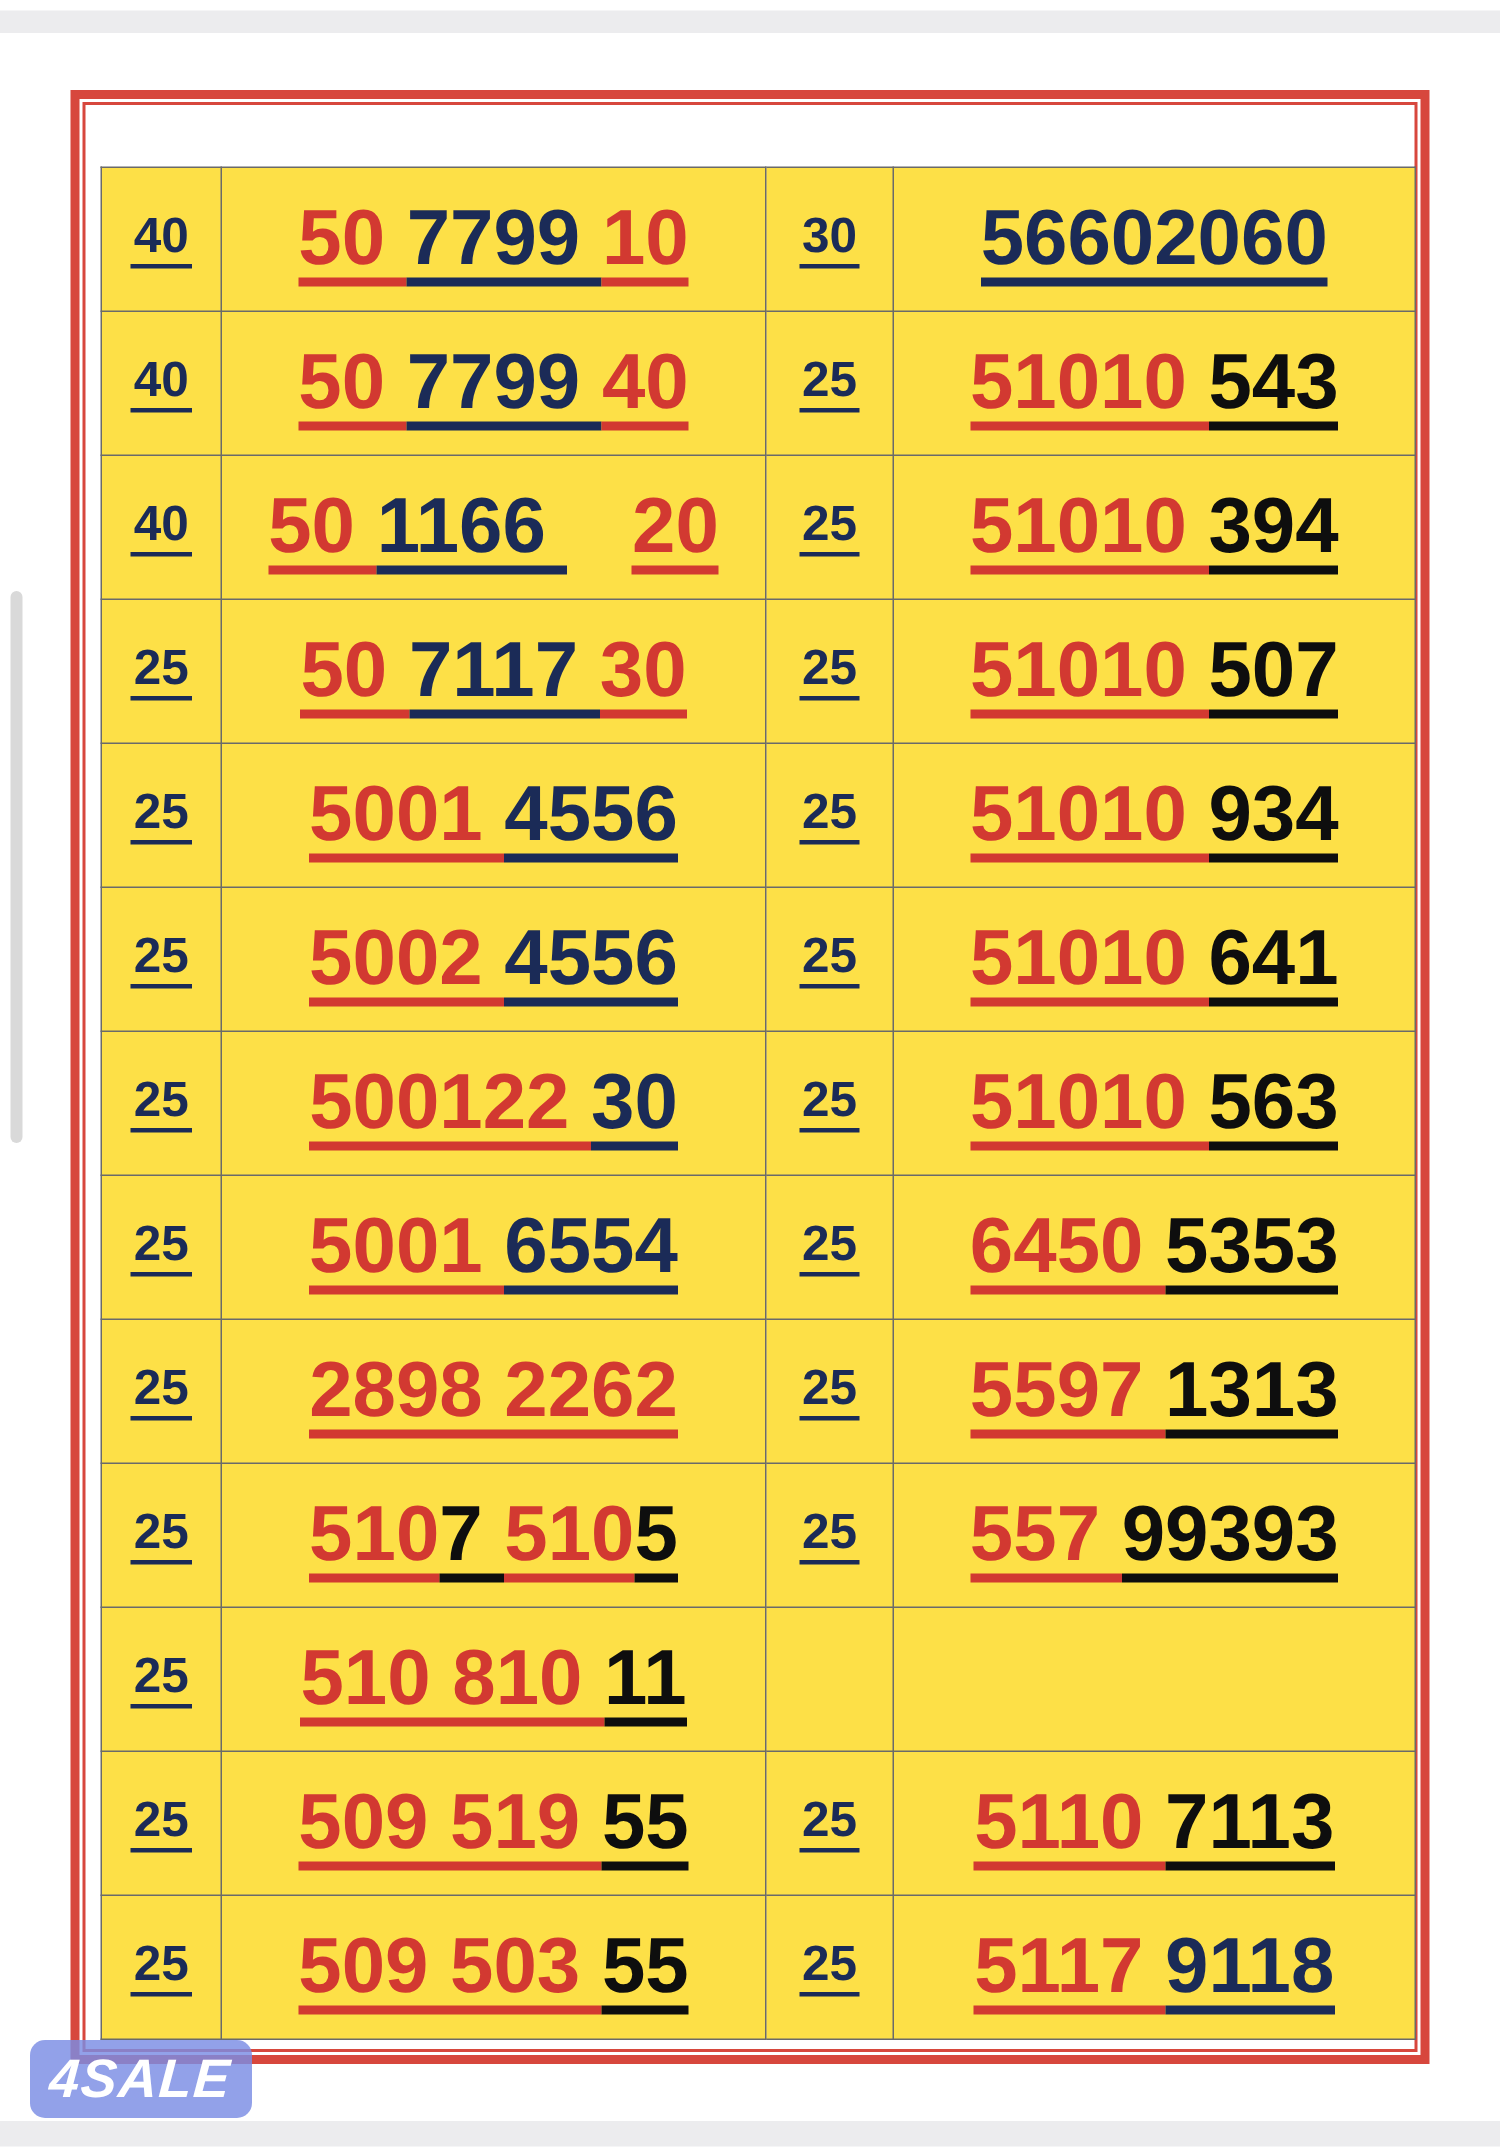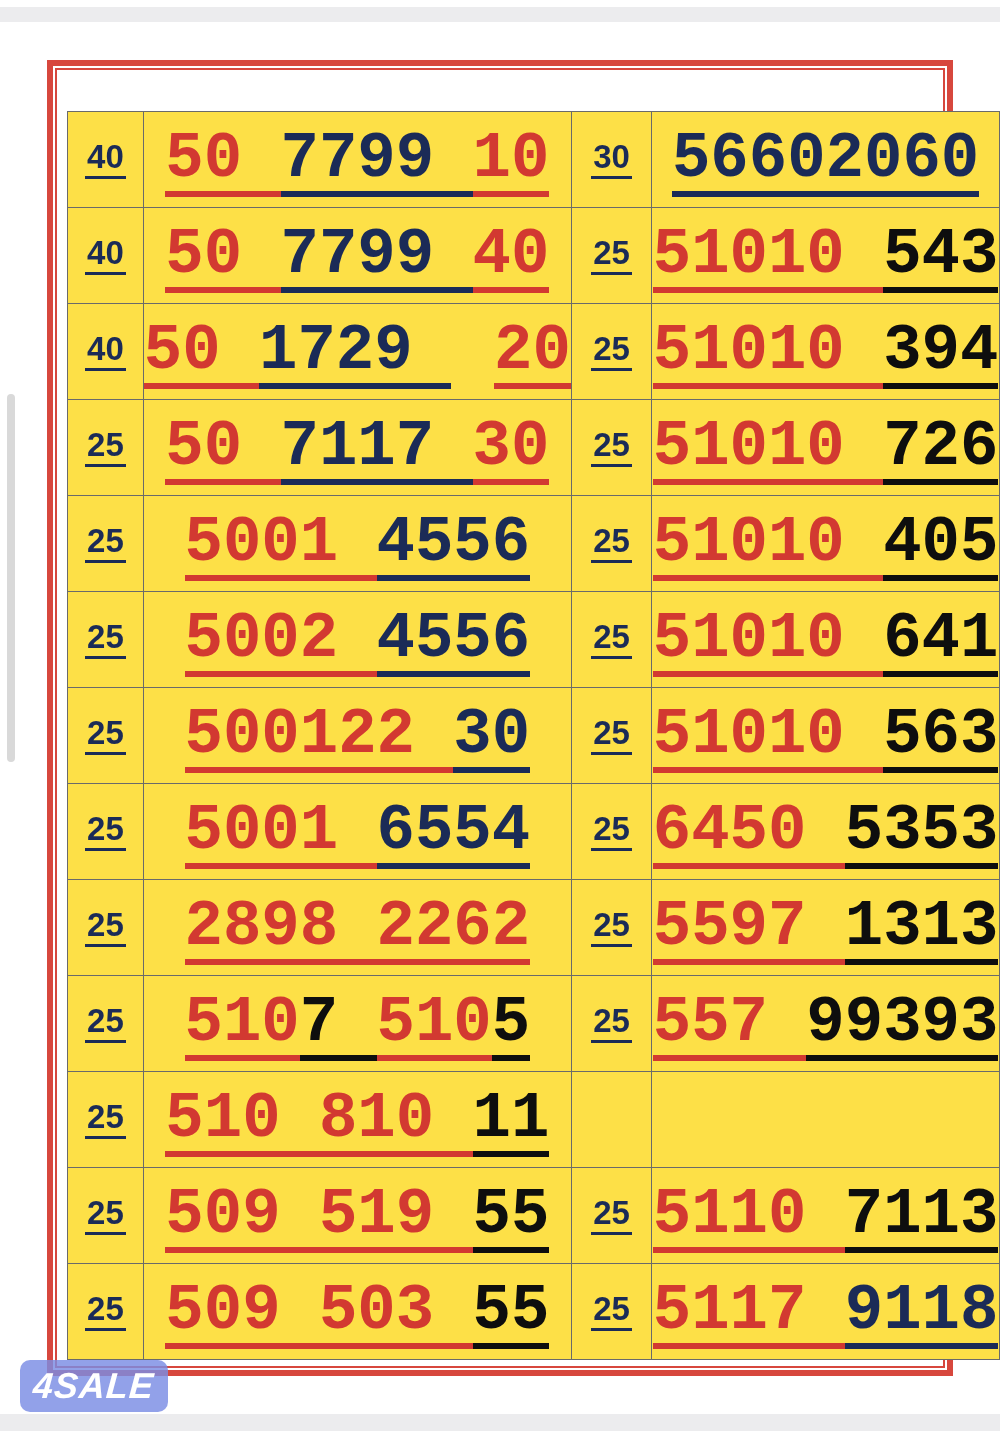--- a/index.html
+++ b/index.html
@@ -31,21 +31,21 @@
   table.listings td{
     border:1px solid #6a6a6a;height:95px;text-align:center;vertical-align:middle;
     padding:0;background:#fde047;
   }
   .price{
     display:inline-block;font:700 33px "Liberation Sans",sans-serif;
     color:var(--navy,#1b2b57);line-height:1.02;
     border-bottom:3px solid currentColor;padding:0 2px 3px;
   }
   .num-cell{
-    font-family:Liberation Mono, monospace;font-weight:700;font-size:64px;
+    font-family:Liberation Sans, sans-serif;font-weight:700;font-size:52px;
     letter-spacing:0;white-space:nowrap;
   }
   .seg{
     display:inline-block;white-space:pre;line-height:1;
     border-bottom:6px solid currentColor;
   }
   .watermark{
     position:absolute;left:20px;top:1360px;width:148px;height:52px;
     background:rgba(122,140,228,0.82);border-radius:10px;
     display:flex;align-items:center;justify-content:center;z-index:5;
@@ -79,35 +79,35 @@
         <td class="num-cell"><span class="seg" style="color: rgb(27, 43, 87);">56602060</span></td>
       </tr>
       <tr>
         <td><span class="price">40</span></td>
         <td class="num-cell"><span class="seg" style="color: rgb(210, 57, 49);">50 </span><span class="seg" style="color: rgb(27, 43, 87);">7799 </span><span class="seg" style="color: rgb(210, 57, 49);">40</span></td>
         <td><span class="price">25</span></td>
         <td class="num-cell"><span class="seg" style="color: rgb(210, 57, 49);">51010 </span><span class="seg" style="color: rgb(14, 14, 14); text-align: right;">543</span></td>
       </tr>
       <tr>
         <td><span class="price">40</span></td>
-        <td class="num-cell"><span class="seg" style="color: rgb(210, 57, 49);">50 </span><span class="seg" style="color: rgb(27, 43, 87);">1729 </span><span class="seg" style="color: rgb(210, 57, 49); margin-left: 43px;">20</span></td>
+        <td class="num-cell"><span class="seg" style="color: rgb(210, 57, 49);">50 </span><span class="seg" style="color: rgb(27, 43, 87);">1166 </span><span class="seg" style="color: rgb(210, 57, 49); margin-left: 43px;">20</span></td>
         <td><span class="price">25</span></td>
         <td class="num-cell"><span class="seg" style="color: rgb(210, 57, 49);">51010 </span><span class="seg" style="color: rgb(14, 14, 14);">394</span></td>
       </tr>
       <tr>
         <td><span class="price">25</span></td>
         <td class="num-cell"><span class="seg" style="color: rgb(210, 57, 49);">50 </span><span class="seg" style="color: rgb(27, 43, 87);">7117 </span><span class="seg" style="color: rgb(210, 57, 49);">30</span></td>
         <td><span class="price">25</span></td>
-        <td class="num-cell"><span class="seg" style="color: rgb(210, 57, 49);">51010 </span><span class="seg" style="color: rgb(14, 14, 14);">726</span></td>
+        <td class="num-cell"><span class="seg" style="color: rgb(210, 57, 49);">51010 </span><span class="seg" style="color: rgb(14, 14, 14);">507</span></td>
       </tr>
       <tr>
         <td><span class="price">25</span></td>
         <td class="num-cell"><span class="seg" style="color: rgb(210, 57, 49);">5001 </span><span class="seg" style="color: rgb(27, 43, 87);">4556</span></td>
         <td><span class="price">25</span></td>
-        <td class="num-cell"><span class="seg" style="color: rgb(210, 57, 49);">51010 </span><span class="seg" style="color: rgb(14, 14, 14);">405</span></td>
+        <td class="num-cell"><span class="seg" style="color: rgb(210, 57, 49);">51010 </span><span class="seg" style="color: rgb(14, 14, 14);">934</span></td>
       </tr>
       <tr>
         <td><span class="price">25</span></td>
         <td class="num-cell"><span class="seg" style="color: rgb(210, 57, 49);">5002 </span><span class="seg" style="color: rgb(27, 43, 87);">4556</span></td>
         <td><span class="price">25</span></td>
         <td class="num-cell"><span class="seg" style="color: rgb(210, 57, 49);">51010 </span><span class="seg" style="color: rgb(14, 14, 14);">641</span></td>
       </tr>
       <tr>
         <td><span class="price">25</span></td>
         <td class="num-cell"><span class="seg" style="color: rgb(210, 57, 49);">500122 </span><span class="seg" style="color: rgb(27, 43, 87);">30</span></td>

